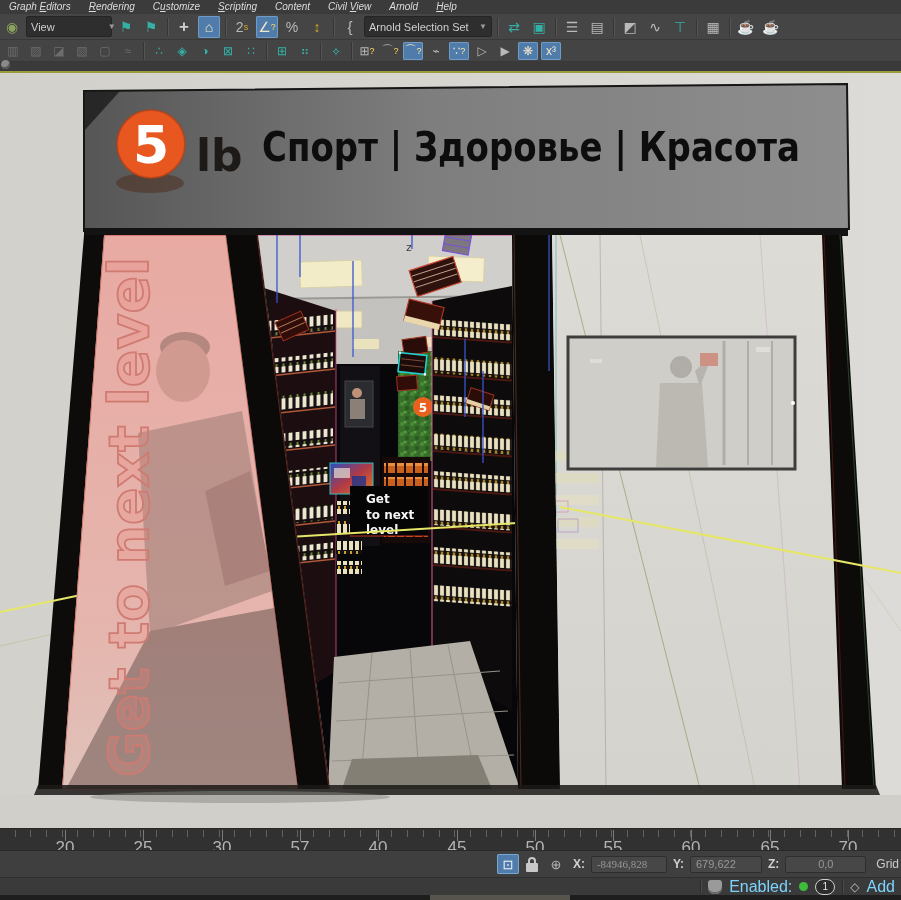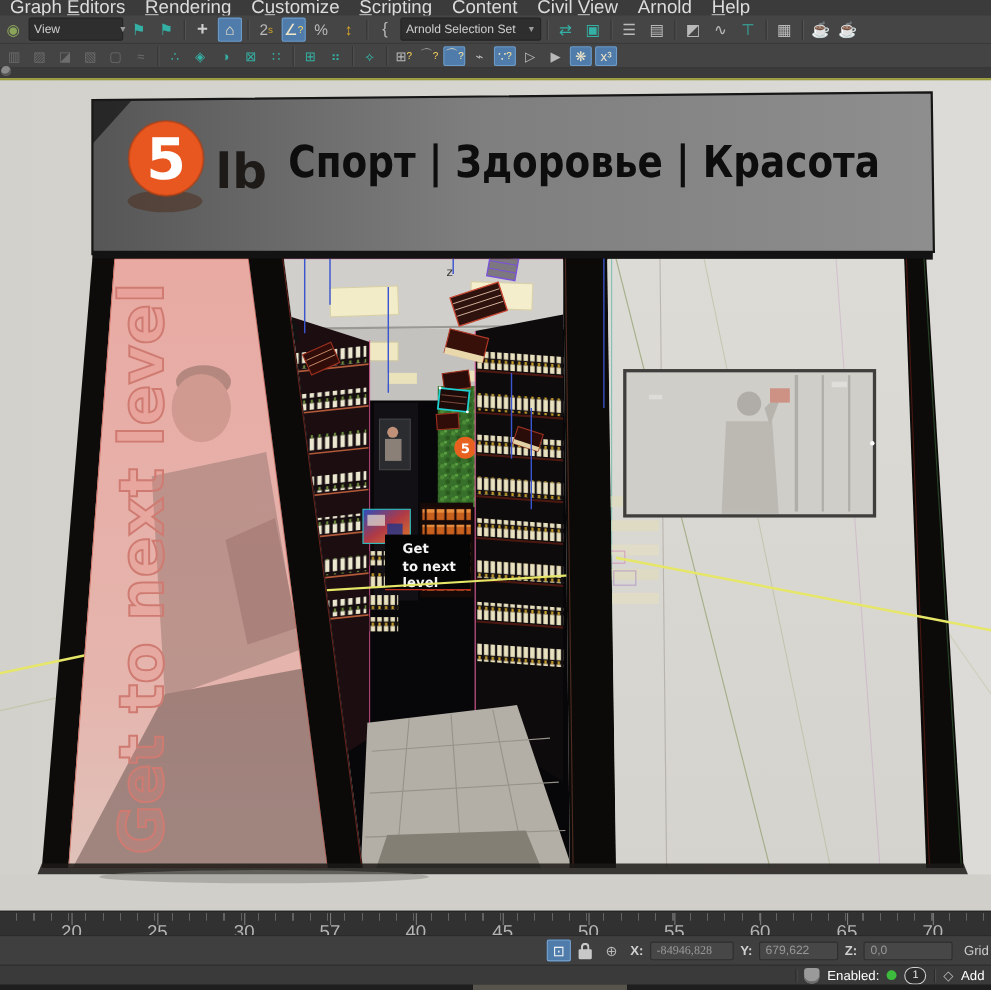--- a/index.html
+++ b/index.html
@@ -1,21 +1,21 @@
 <!DOCTYPE html>
 <html><head>
 <meta charset="utf-8">
 <style>
   html,body{margin:0;padding:0;background:#222;}
   .root{position:relative;width:901px;height:900px;background:#3c3c3c;overflow:hidden;
         font-family:"Liberation Sans",sans-serif;color:#d6d6d6;font-size:12px;}
   
   .menubar{position:absolute;left:0;top:0;width:901px;height:14px;background:#3b3b3b;
            display:flex;align-items:center;gap:0;}
-  .mitem{padding:0 9px;color:#dcdcdc;font-size:17px;line-height:14px;cursor:default;white-space:nowrap;}
+  .mitem{padding:0 9px;color:#dcdcdc;font-size:10px;line-height:14px;cursor:default;white-space:nowrap;font-style:italic;}
   .mitem .key{text-decoration:underline;}
   
   .toolbar1{position:absolute;left:0;top:14px;width:901px;height:26px;background:#454545;
             display:flex;align-items:center;gap:3px;padding-left:1px;box-sizing:border-box;
             border-bottom:1px solid #393939;}
   .toolbar2{position:absolute;left:0;top:40px;width:901px;height:22px;background:#444444;
             display:flex;align-items:center;gap:3px;padding-left:3px;box-sizing:border-box;
             border-bottom:1px solid #383838;}
   .tbtn{width:22px;height:22px;display:inline-flex;align-items:center;justify-content:center;
         color:#b9b9b9;font-size:14px;border-radius:2px;flex:none;}
@@ -65,21 +65,21 @@
              display:flex;align-items:center;justify-content:flex-end;gap:7px;
              padding-right:6px;box-sizing:border-box;border-top:1px solid #2e2e2e;}
   .bsep{width:1px;height:12px;background:#2b2b2b;box-shadow:1px 0 0 #4c4c4c;}
   .shield{width:14px;height:14px;border-radius:3px 3px 6px 6px;background:#9a9a9a;
           box-shadow:inset 0 -2px 0 #6a6a6a;flex:none;}
   .greendot{width:9px;height:9px;border-radius:50%;background:#3dbb3d;flex:none;}
   .countbadge{min-width:14px;height:14px;border-radius:8px;background:#2c2c2c;border:1px solid #cfcfcf;
               color:#e8e8e8;font-size:10px;display:inline-flex;align-items:center;justify-content:center;
               padding:0 2px;}
   .cube{color:#bcbcbc;font-size:12px;}
-  .blabel{color:#ffffff;font-size:12px;}
+  .blabel{color:#7dd3fc;font-size:16px;}
   
   .taskstrip{position:absolute;left:0;top:895px;width:901px;height:5px;background:#1e1e1e;}
   .taskstrip .tab{position:absolute;left:430px;top:0;width:140px;height:5px;background:#56544c;}
 </style>
 </head>
 <body>
 
 <div class="root">
 
   <div class="menubar">
@@ -548,21 +548,21 @@
     <span class="sbtn">⊕</span>
     <span class="coordlab">X:</span>
     <span class="coordfield" style="width:76px;font-family:Liberation Serif, serif;">
         <span>-84946,828</span>
       </span>
     <span class="coordlab">Y:</span>
     <span class="coordfield" style="width:72px;">
         <span>679,622</span>
       </span>
     <span class="coordlab">Z:</span>
-    <span class="coordfield" style="width:81px;">
+    <span class="coordfield" style="width:81px;justify-content:center;">
         <span>0,0</span>
       </span>
     <span class="gridlab">Grid</span>
   </div>
 
   <div class="bottomrow">
     <span class="bsep"></span>
     <span class="shield"></span>
     <span class="blabel">Enabled:</span>
     <span class="greendot"></span>

